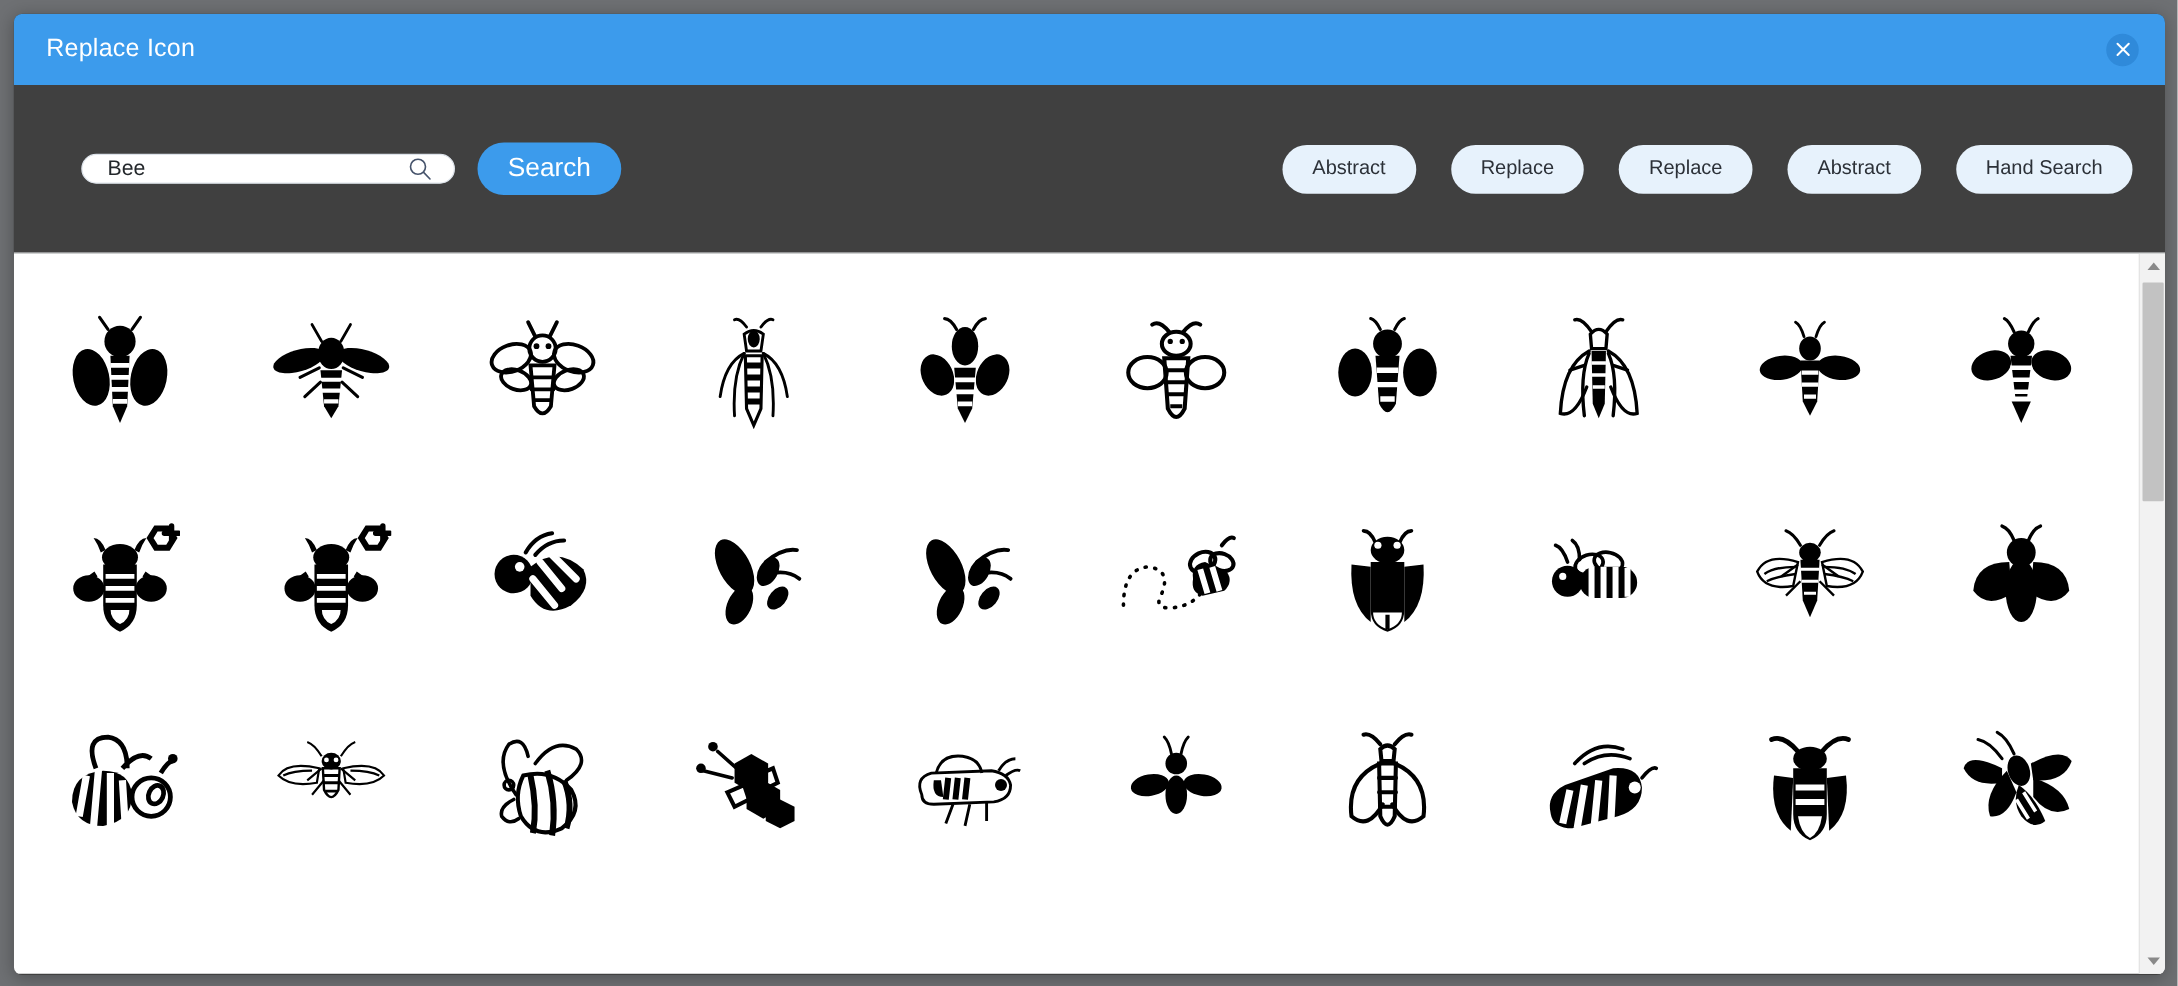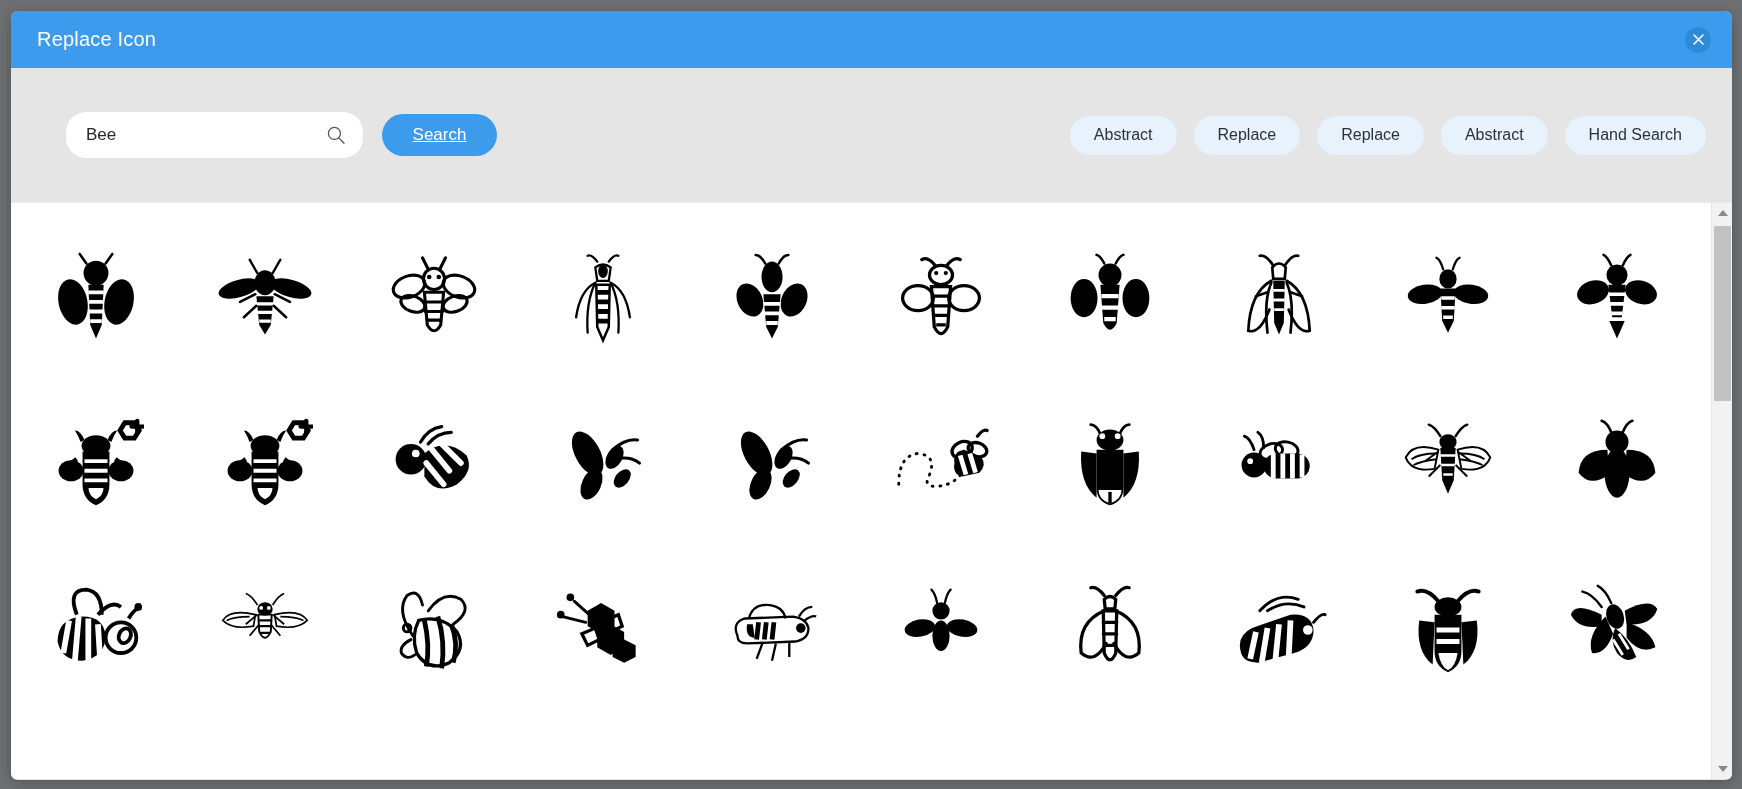--- a/index.html
+++ b/index.html
@@ -33,21 +33,21 @@
     font-family: "Liberation Serif", serif;
     overflow: hidden;
   }
 
   .modal {
     position: absolute;
     left: 11px;
     top: 11px;
     width: 1721px;
     height: 769px;
-    background: #e5e5e5;
+    background: #404040;
     border-radius: 7px;
     overflow: hidden;
     box-shadow: 0 2px 14px rgba(0,0,0,0.28);
   }
 
   .modal-header {
     position: relative;
     height: 57px;
     background: #3c9bec;
     display: flex;
@@ -83,21 +83,21 @@
     height: 135px;
     border-bottom: 1px solid #e8eaec;
     display: flex;
     align-items: center;
     padding: 0 26px 0 54px;
   }
 
   .search-field {
     position: relative;
     width: 299px;
-    height: 48px;
+    height: 24px;
     flex: 0 0 auto;
   }
   .search-input {
     width: 100%;
     height: 100%;
     border: 1px solid #dde3ea;
     border-radius: 21px;
     padding: 0 44px 0 20px;
     font-size: 17px;
     color: #23272b;
@@ -118,31 +118,30 @@
   }
 
   .search-button {
     margin-left: 18px;
     width: 115px;
     height: 42px;
     border-radius: 21px;
     background: #3c9bec;
     color: #ffffff;
     border: none;
-    font-size: 17px;
+    font-size: 21px;
     cursor: pointer;
     font-family: "Liberation Sans", sans-serif;
     flex: 0 0 auto;
-    text-decoration: underline;
   }
 
   .tag-list {
     margin-left: auto;
     display: flex;
-    gap: 17px;
+    gap: 28px;
     align-items: center;
   }
   .tag-pill {
     background: #e7f2fc;
     color: #2c3138;
     border: none;
     border-radius: 20px;
     height: 39px;
     padding: 0 24px;
     font-size: 16px;

